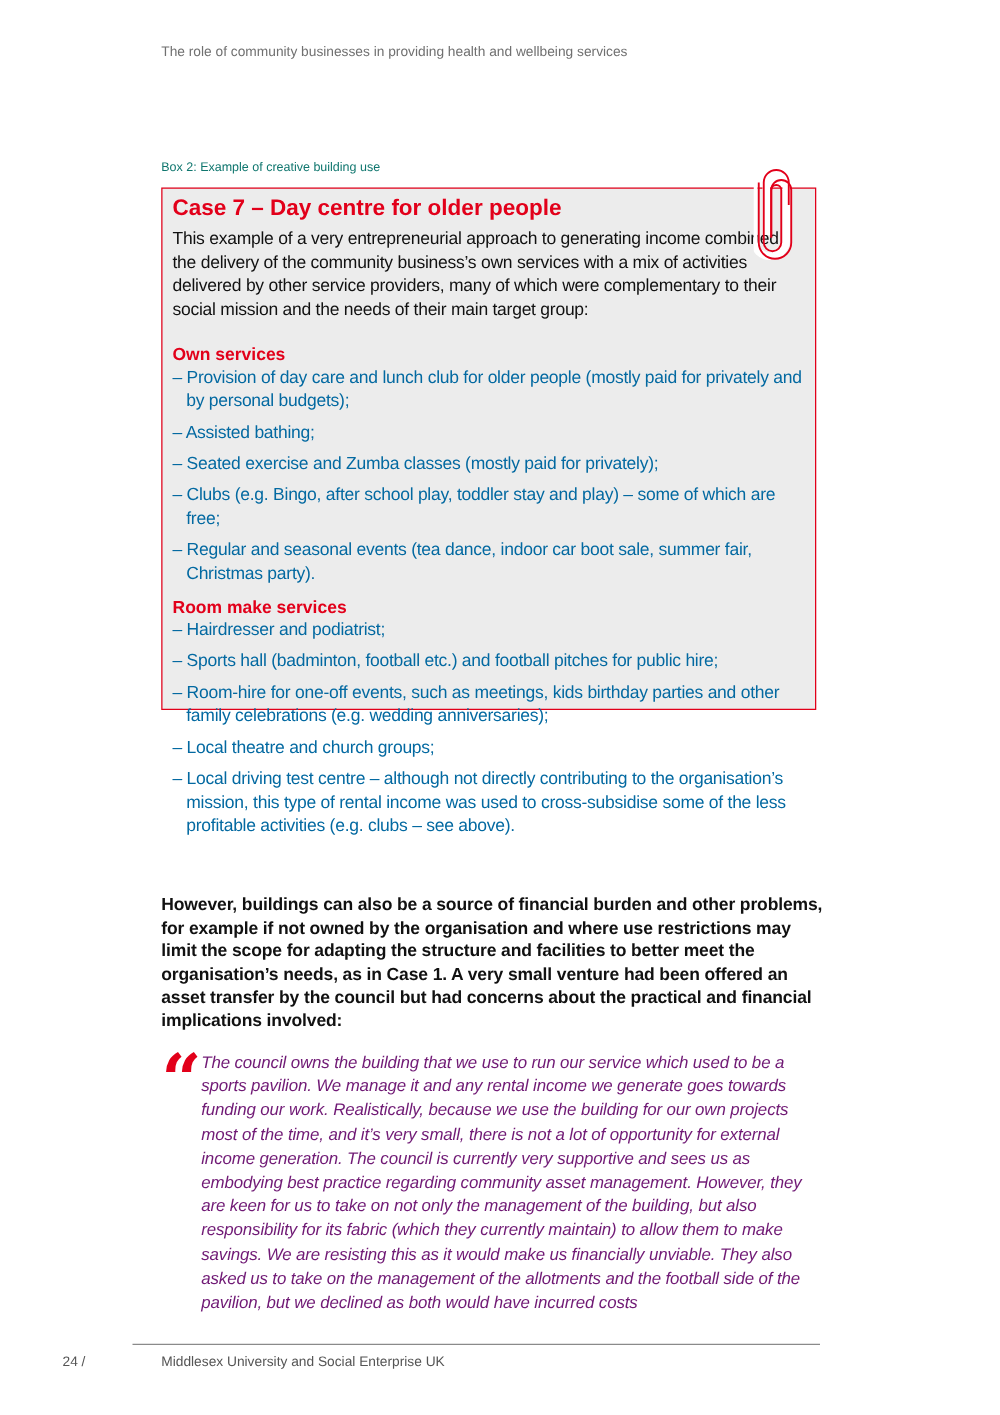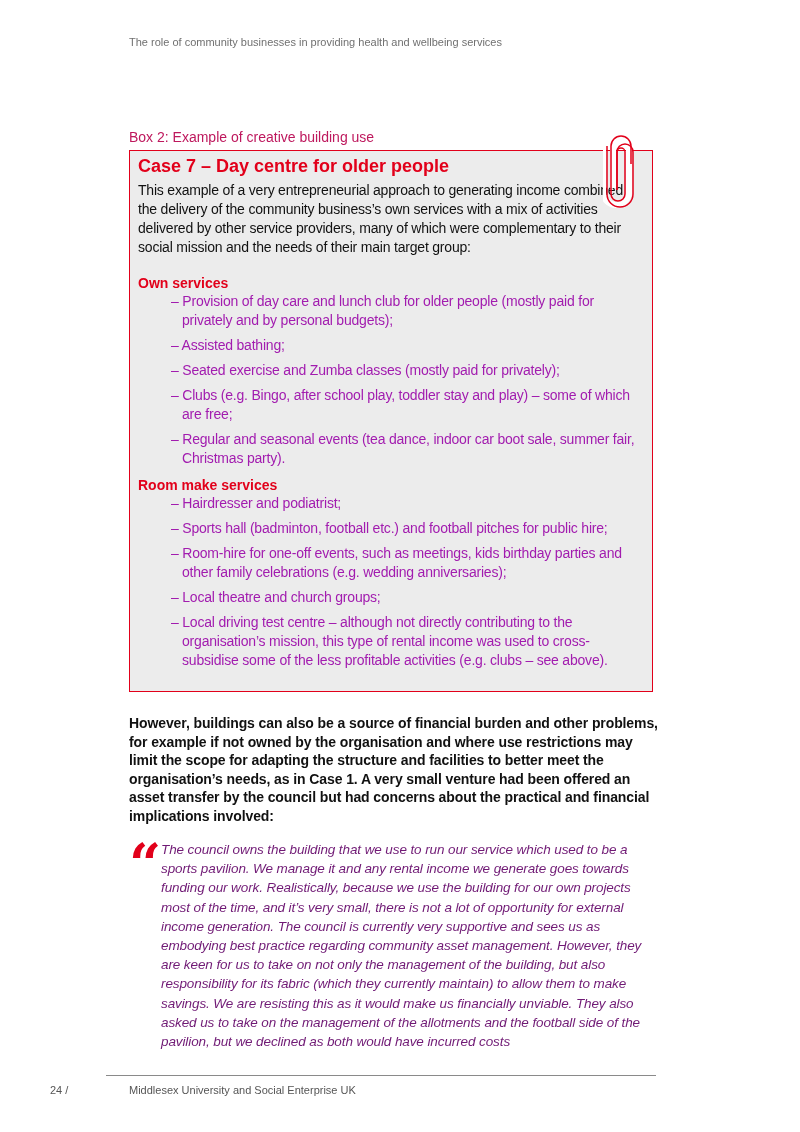--- a/index.html
+++ b/index.html
@@ -1,25 +1,25 @@
 <!DOCTYPE html>
 <html><head>
 <meta charset="utf-8">
 <style>
   html, body { margin:0; padding:0; }
   body { width:800px; height:1132px; background:#ffffff; position:relative; overflow:hidden; font-family:"Liberation Sans", sans-serif; color:#1a1a1a; }
   .running-header { position:absolute; left:129px; top:36px; font-size:11px; color:#707070; }
-  .box-label { position:absolute; left:129px; top:129px; font-size:14px; color:#be185d;text-align:center; }
-  .case-box { position:absolute; left:129px; top:150px; width:524px; height:542px; border:1.5px solid #e2001a; background:#ececec; box-sizing:border-box; padding:4px 8px 0 8px; }
+  .box-label { position:absolute; left:129px; top:129px; font-size:10px; color:#0f766e;text-align:center; }
+  .case-box { position:absolute; left:129px; top:150px; width:524px; height:418px; border:1.5px solid #e2001a; background:#ececec; box-sizing:border-box; padding:4px 8px 0 8px; }
   .case-title { font-size:18px; color:#e2001a; line-height:22px; margin:0 0 4px 0; }
   .case-intro { font-size:14px; line-height:19px; margin:0; color:#111; letter-spacing:-0.2px; }
   .sec-head { font-size:14px; font-weight:bold; color:#e2001a; line-height:18px; margin-top:17px; }
   .sec-head.second { margin-top:8px; }
   ul.items { list-style:none; padding:0; margin:0; }
-  ul.items li { font-size:14px; line-height:19px; padding-left:11px; text-indent:-11px; margin-bottom:6px; color:#a21caf; letter-spacing:-0.2px;margin-left:33px; }
+  ul.items li { font-size:14px; line-height:19px; padding-left:11px; text-indent:-11px; margin-bottom:6px; color:#0369a1; letter-spacing:-0.2px; }
   .clip { position:absolute; left:603px; top:130px; width:36px; height:78px; }
   .body-para { position:absolute; left:129px; top:714px; width:530px; font-size:14px; font-weight:bold; line-height:18.5px; color:#111; margin:0; letter-spacing:-0.1px; }
   .quote-mark { position:absolute; left:129px; top:836px; font-size:56px; line-height:56px; font-weight:bold; color:#e2001a; font-family:"DejaVu Serif", serif; }
   .quote-text { position:absolute; left:161px; top:840px; width:500px; font-size:13.5px; line-height:19.2px; font-style:italic; color:#701a75; margin:0; letter-spacing:-0.1px; }
   .footer-rule { position:absolute; left:106px; top:1075px; width:550px; height:1px; background:#8a8a8a; }
   .page-num { position:absolute; left:38px; top:1084px; font-size:11px; color:#555;margin-left:12px; }
   .footer-text { position:absolute; left:129px; top:1084px; font-size:11px; color:#555; }
 </style>
 </head>
 <body>

